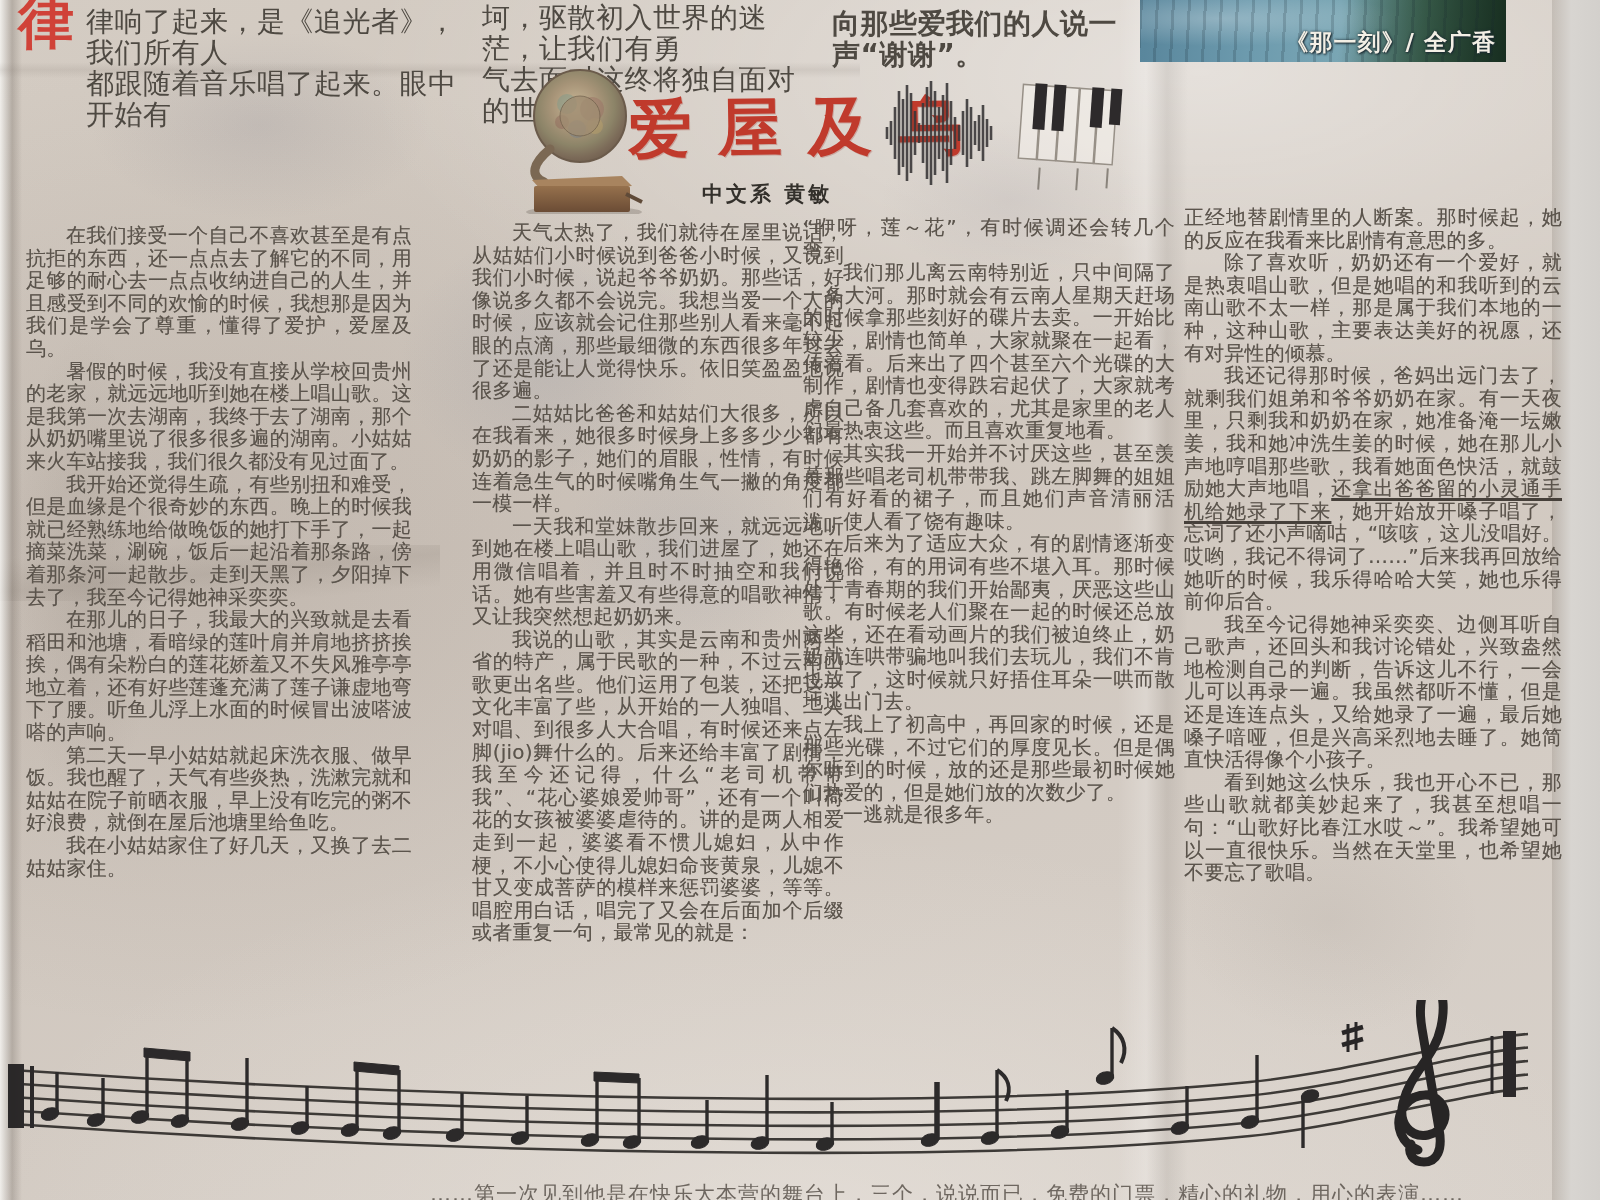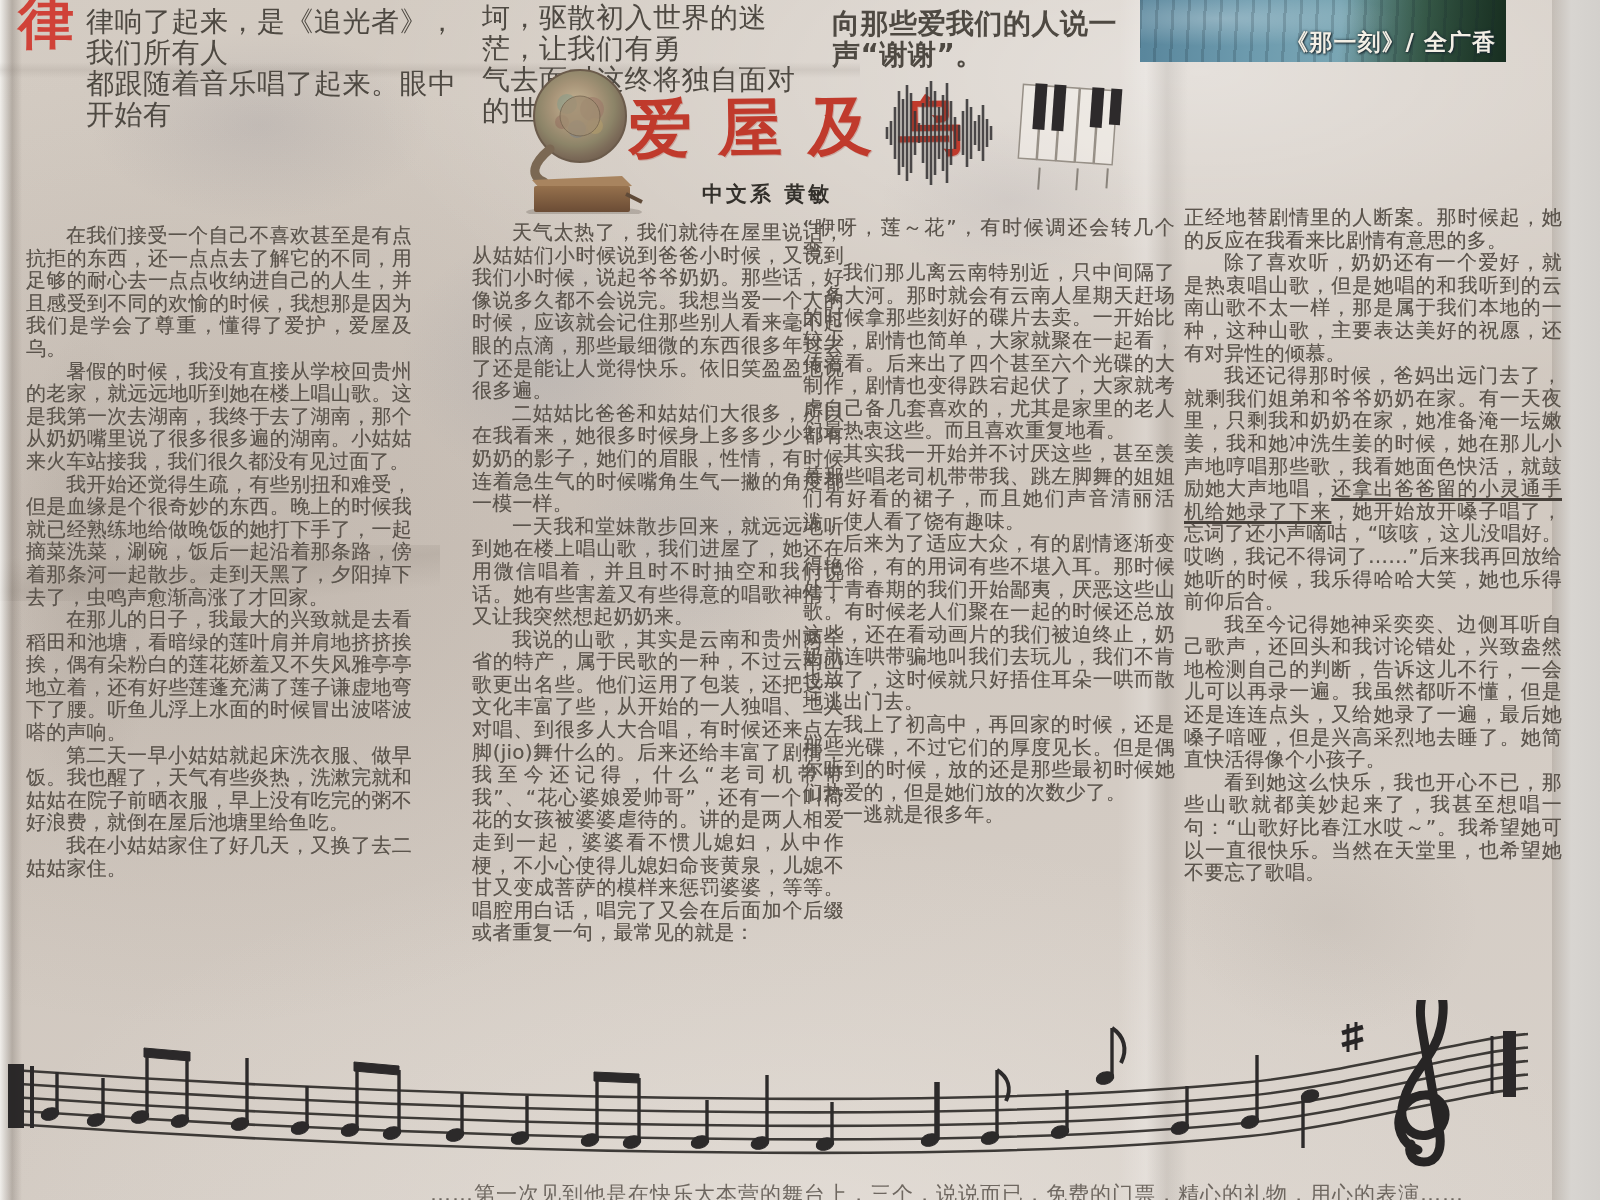--- a/index.html
+++ b/index.html
@@ -125,21 +125,21 @@
       <rect x="39" y="12" width="12" height="46" fill="#2d2a2b"></rect>
       <rect x="77" y="12" width="12" height="40" fill="#2d2a2b"></rect>
       <rect x="96" y="12" width="11" height="36" fill="#2d2a2b"></rect>
       <path d="M30,96 V118 M68,94 V116 M98,92 V112" stroke="#8a847c" stroke-width="2" fill="none"></path>
     </g>
   </svg>
 
   <div class="body-col" style="left:26px;top:224px;width:386px;">
     <p>在我们接受一个自己不喜欢甚至是有点抗拒的东西，还一点点去了解它的不同，用足够的耐心去一点点收纳进自己的人生，并且感受到不同的欢愉的时候，我想那是因为我们是学会了尊重，懂得了爱护，爱屋及乌。</p>
     <p>暑假的时候，我没有直接从学校回贵州的老家，就远远地听到她在楼上唱山歌。这是我第一次去湖南，我终于去了湖南，那个从奶奶嘴里说了很多很多遍的湖南。小姑姑来火车站接我，我们很久都没有见过面了。</p>
-    <p>我开始还觉得生疏，有些别扭和难受，但是血缘是个很奇妙的东西。晚上的时候我就已经熟练地给做晚饭的她打下手了，一起摘菜洗菜，涮碗，饭后一起沿着那条路，傍着那条河一起散步。走到天黑了，夕阳掉下去了，虫鸣声愈渐高涨了才回家。</p>
+    <p>我开始还觉得生疏，有些别扭和难受，但是血缘是个很奇妙的东西。晚上的时候我就已经熟练地给做晚饭的她打下手了，一起摘菜洗菜，涮碗，饭后一起沿着那条路，傍着那条河一起散步。走到天黑了，夕阳掉下去了，我至今记得她神采奕奕。</p>
     <p>在那儿的日子，我最大的兴致就是去看稻田和池塘，看暗绿的莲叶肩并肩地挤挤挨挨，偶有朵粉白的莲花娇羞又不失风雅亭亭地立着，还有好些莲蓬充满了莲子谦虚地弯下了腰。听鱼儿浮上水面的时候冒出波嗒波嗒的声响。</p>
     <p>第二天一早小姑姑就起床洗衣服、做早饭。我也醒了，天气有些炎热，洗漱完就和姑姑在院子前晒衣服，早上没有吃完的粥不好浪费，就倒在屋后池塘里给鱼吃。</p>
     <p>我在小姑姑家住了好几天，又换了去二姑姑家住。</p>
   </div>
 
   <div class="body-col" style="left:424px;top:221px;width:372px;margin-left:48px;">
     <p>天气太热了，我们就待在屋里说话，从姑姑们小时候说到爸爸小时候，又说到我们小时候，说起爷爷奶奶。那些话，好像说多久都不会说完。我想当爱一个人的时候，应该就会记住那些别人看来毫不起眼的点滴，那些最细微的东西很多年过去了还是能让人觉得快乐。依旧笑盈盈地说很多遍。</p>
     <p>二姑姑比爸爸和姑姑们大很多，所以在我看来，她很多时候身上多多少少都有奶奶的影子，她们的眉眼，性情，有时候连着急生气的时候嘴角生气一撇的角度都一模一样。</p>
     <p>一天我和堂妹散步回来，就远远地听到她在楼上唱山歌，我们进屋了，她还在用微信唱着，并且时不时抽空和我们说话。她有些害羞又有些得意的唱歌神情，又让我突然想起奶奶来。</p>
     <p>我说的山歌，其实是云南和贵州两个省的特产，属于民歌的一种，不过云南山歌更出名些。他们运用了包装，还把这一文化丰富了些，从开始的一人独唱、二人对唱、到很多人大合唱，有时候还来点左脚(jio)舞什么的。后来还给丰富了剧情，我至今还记得，什么“老司机带带我”、“花心婆娘爱帅哥”，还有一个叫荷花的女孩被婆婆虐待的。讲的是两人相爱走到一起，婆婆看不惯儿媳妇，从中作梗，不小心使得儿媳妇命丧黄泉，儿媳不甘又变成菩萨的模样来惩罚婆婆，等等。唱腔用白话，唱完了又会在后面加个后缀或者重复一句，最常见的就是：</p>

